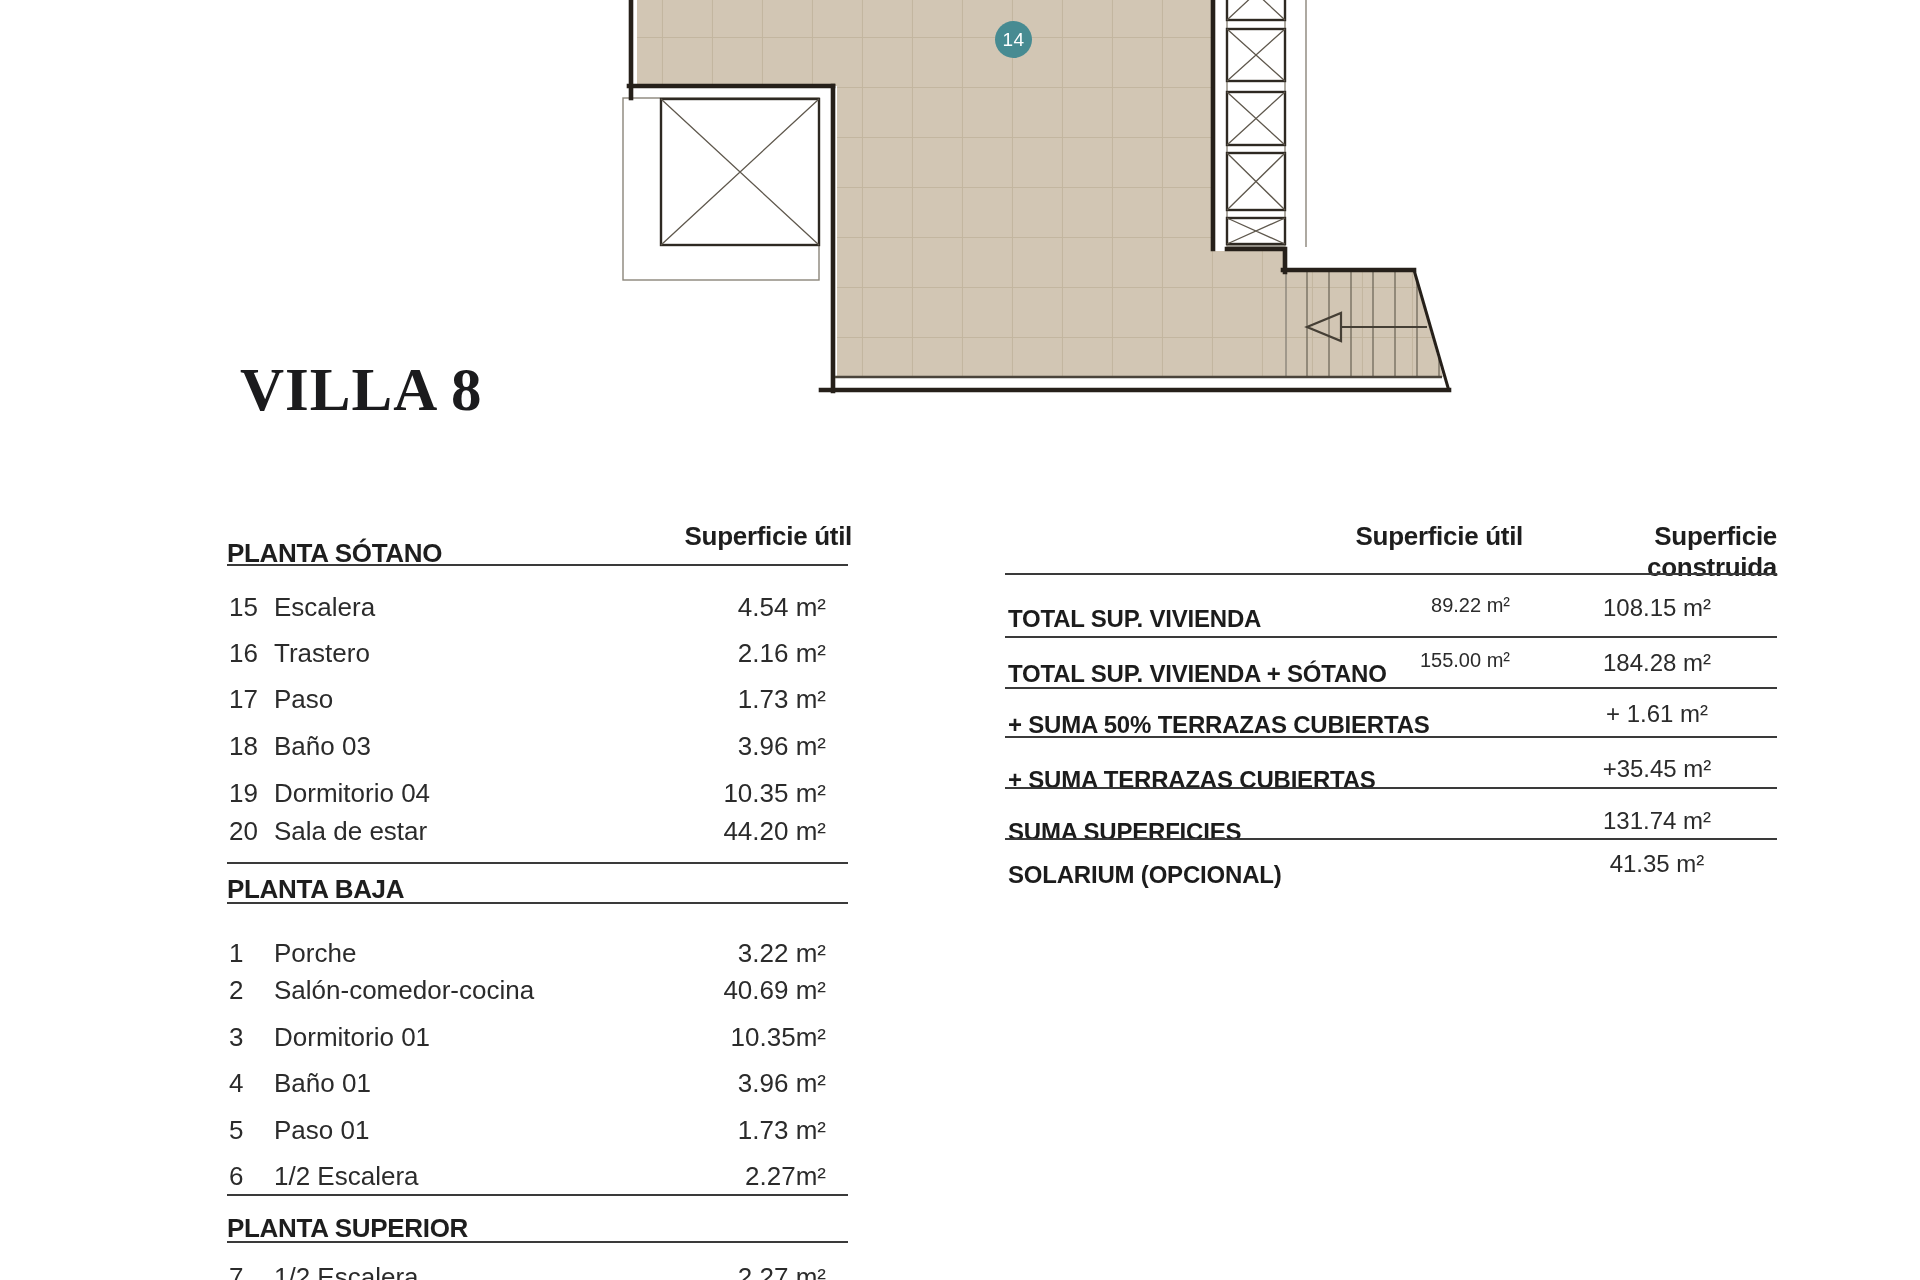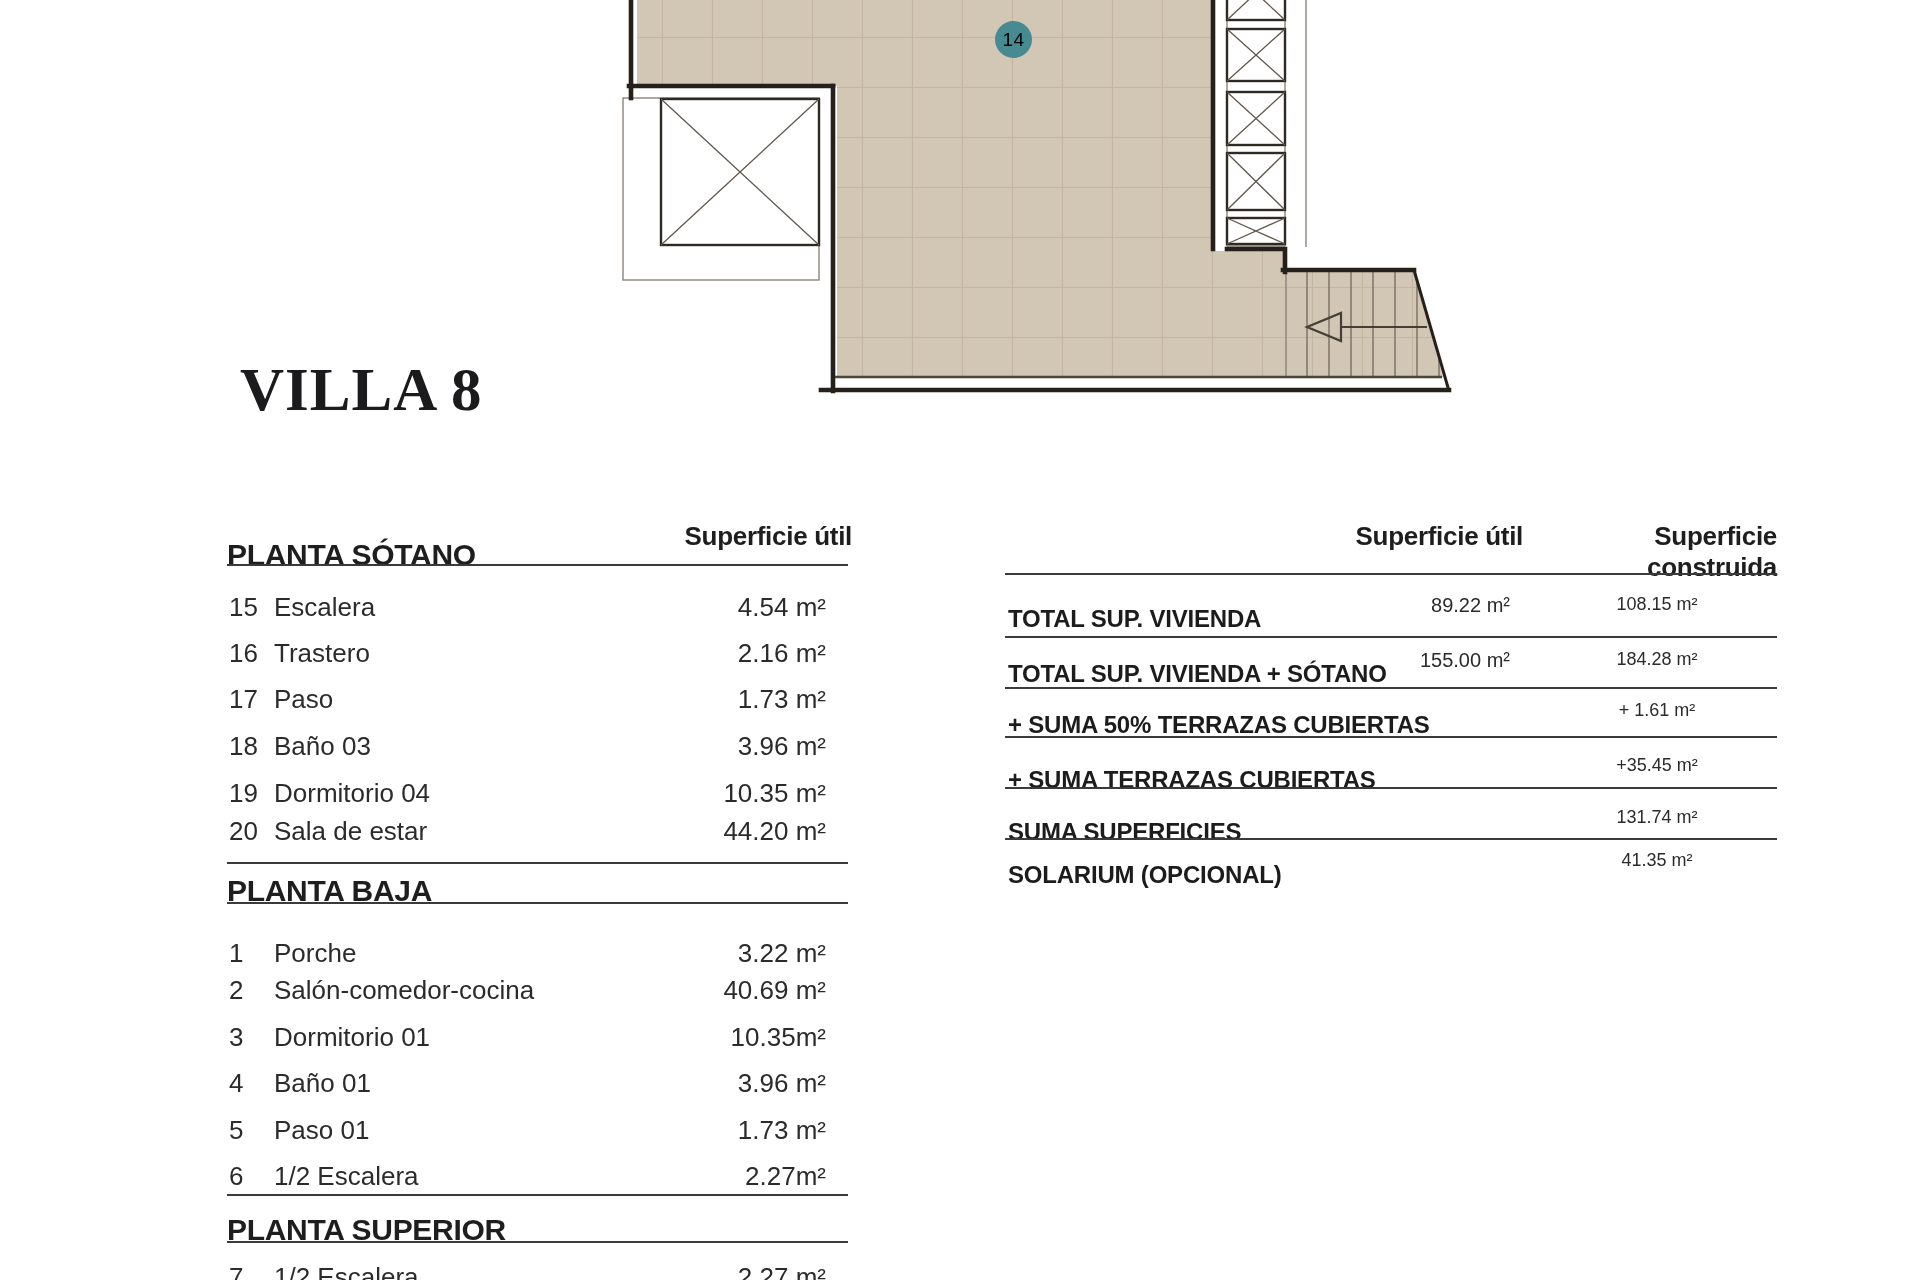--- a/index.html
+++ b/index.html
@@ -1,46 +1,46 @@
 <!DOCTYPE html>
 <html><head>
 <meta charset="utf-8">
 <style>
   html,body{margin:0;padding:0;background:#ffffff;}
   .page{position:relative;width:1920px;height:1280px;overflow:hidden;background:#fff;
         font-family:"Liberation Sans",sans-serif;color:#222;}
   svg.plan{position:absolute;left:0;top:0;}
 
   .marker{position:absolute;left:995px;top:21px;width:37px;height:37px;border-radius:50%;
-          background:#478b92;color:#000000;display:flex;align-items:center;justify-content:center;
+          background:#478b92;color:#ffffff;display:flex;align-items:center;justify-content:center;
           font-size:19px;letter-spacing:.5px;}
 
   .title{position:absolute;left:240px;top:352px;margin:0;
          font-family:"Liberation Serif",serif;font-weight:700;font-size:61px;line-height:75px;
          color:#1b1b1d;letter-spacing:1px;}
 
   .hr{position:absolute;height:2px;background:#3a3a3a;}
   .hr.l{left:227px;width:621px;}
   .hr.r{left:1005px;width:772px;}
 
-  .sec-label{position:absolute;left:227px;font-weight:700;font-size:30px;color:#1e1e1e;letter-spacing:-.3px;}
+  .sec-label{position:absolute;left:227px;font-weight:700;font-size:26px;color:#1e1e1e;letter-spacing:-.3px;}
   .colhead{position:absolute;font-weight:700;font-size:26px;color:#1e1e1e;text-align:right;letter-spacing:-.3px;}
   .colhead.lu{left:570px;width:282px;top:521px;}
   .colhead.ru{left:1300px;width:223px;top:521px;}
   .colhead.rc{left:1537px;width:240px;top:521px;}
 
   .lrow{position:absolute;left:0;width:900px;height:34px;font-size:26px;color:#2b2b2b;}
   .lrow .num{position:absolute;left:229px;}
   .lrow .nm{position:absolute;left:274px;}
   .lrow .val{position:absolute;left:548px;width:278px;text-align:right;}
 
   .rrow{position:absolute;left:0;width:1920px;height:48px;}
   .rrow .lbl{position:absolute;left:1008px;top:11px;font-weight:700;font-size:24px;color:#1c1c1c;letter-spacing:-.2px;white-space:nowrap;}
   .rrow .u{position:absolute;left:1290px;width:220px;text-align:right;font-size:20px;color:#2b2b2b;}
-  .rrow .c{position:absolute;left:1537px;width:240px;text-align:center;font-size:18px;color:#2b2b2b;}
+  .rrow .c{position:absolute;left:1537px;width:240px;text-align:center;font-size:24px;color:#2b2b2b;}
 </style>
 </head>
 <body>
 
 <div class="page">
 
   <svg class="plan" width="1920" height="400" viewBox="0 0 1920 400">
     <defs>
       <pattern id="tile" width="50" height="50" patternUnits="userSpaceOnUse" x="13" y="-12">
         <rect width="50" height="50" fill="#d2c6b4"></rect>

